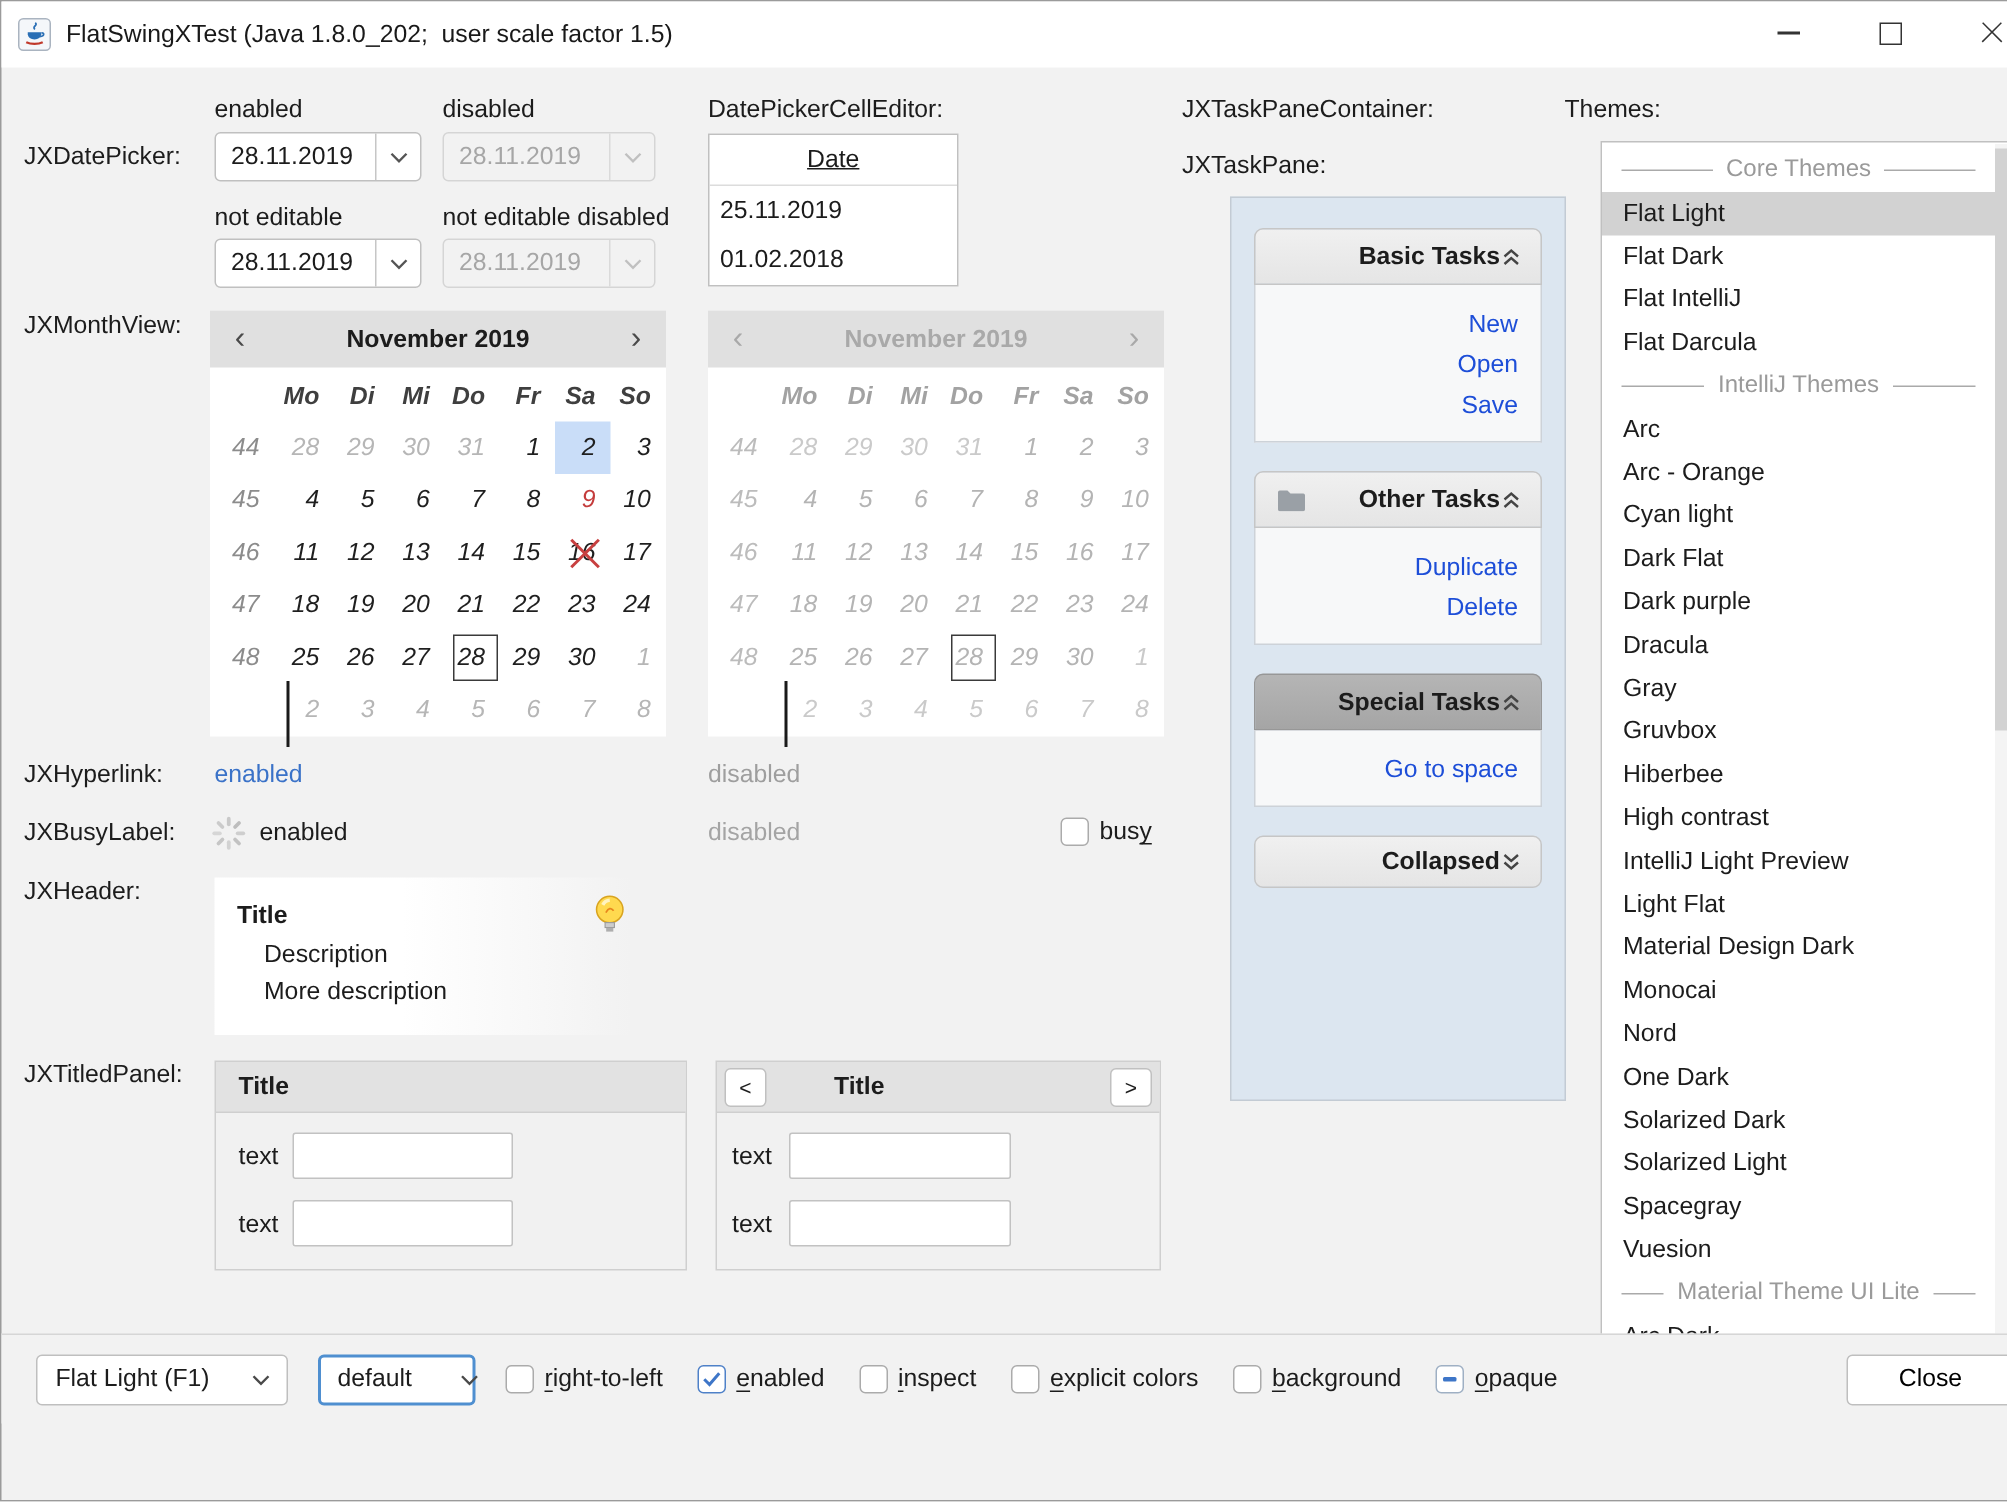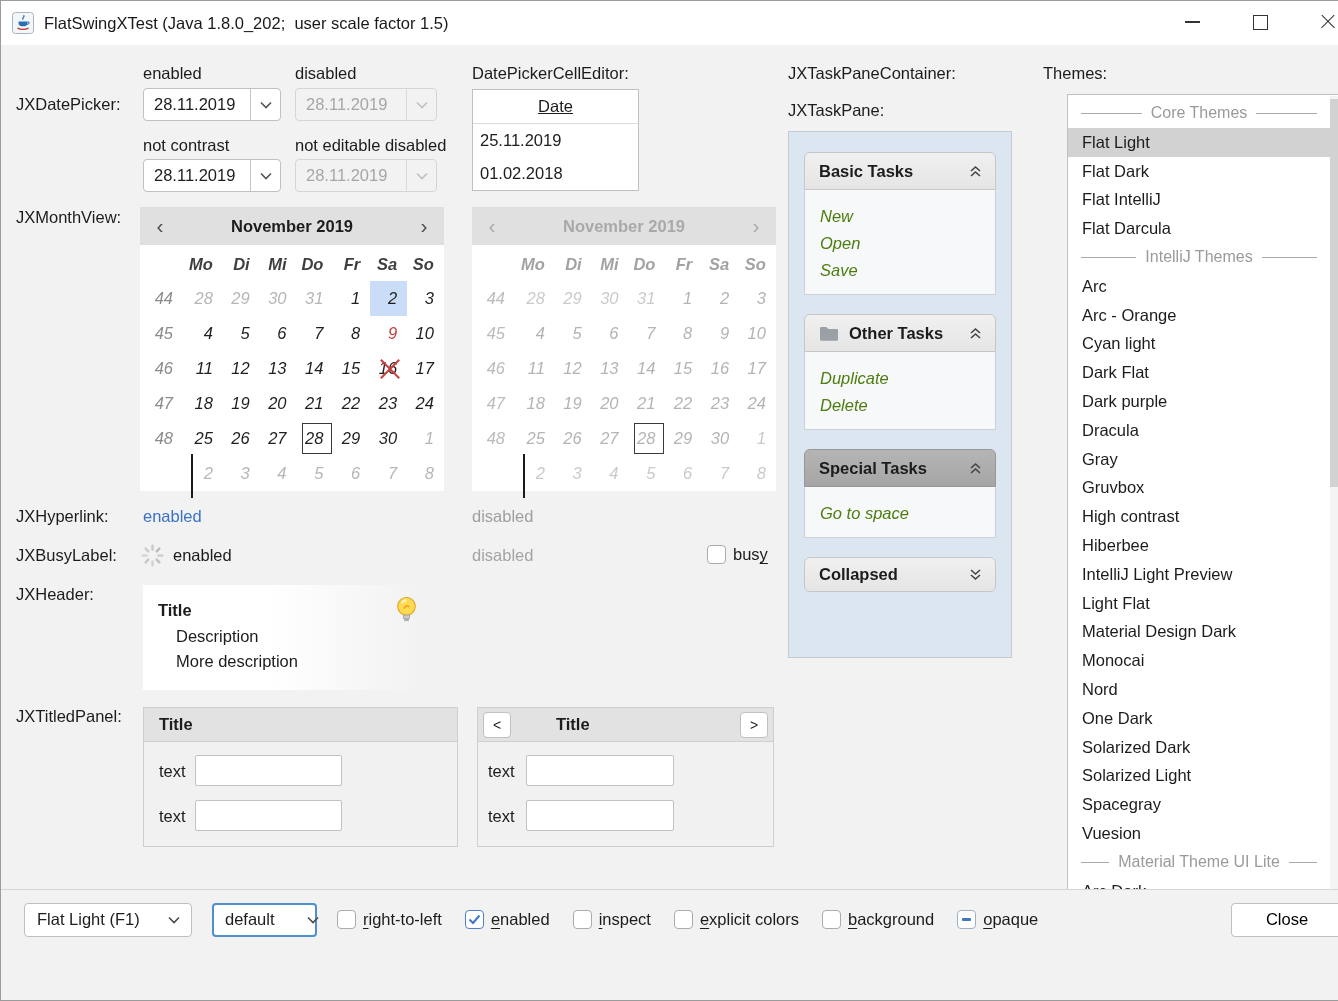--- a/index.html
+++ b/index.html
@@ -80,21 +80,21 @@
   .tfield{position:absolute;height:31px;background:#fff;border:1px solid #c2c2c2;border-radius:2px;box-sizing:border-box;font-family:"Liberation Sans",sans-serif;font-size:16px;padding:0 8px;outline:none;}
 
   
   .tp-container{background:#dce6f0;border:1px solid #c3cbd4;box-sizing:border-box;padding:20px 15px;display:flex;flex-direction:column;gap:19px;}
   .tp-header{height:38px;background:linear-gradient(#f0f0f0,#e5e5e5);border:1px solid #c6c6c6;border-radius:6px 6px 0 0;display:flex;align-items:center;padding:0 12px 0 14px;box-sizing:border-box;}
   .tp-title{font-weight:bold;flex:1;}
   .tp-pane.has-icon .tp-title{margin-left:10px;}
   .tp-pane.collapsed .tp-header{border-radius:6px;height:35px;}
   .tp-pane.special .tp-header{background:linear-gradient(#b5b5b5,#a5a5a5);border-color:#979797;}
   .tp-content{background:#f7f8f9;border:1px solid #cdd2d8;border-top:none;padding:13px 15px 10px 15px;}
-  .tp-link{color:#4d7c0f;line-height:27px;cursor:default;font-style:italic;}
+  .tp-link{color:#1d4ed8;line-height:27px;cursor:default;}
 
   
   .themes-list{background:#fff;border:1px solid #c0c0c0;box-sizing:border-box;overflow:hidden;padding:4px 15px 0 0;position:relative;}
   .theme-item{height:28.8px;line-height:28.8px;padding-left:14px;}
   .theme-item.selected{background:#d2d2d2;}
   .theme-sep{height:28.8px;display:flex;align-items:center;gap:9px;color:#9a9a9a;padding:0 13px;font-size:16px;}
   .theme-sep .line{flex:1;height:1px;background:#aaaaaa;}
   .scrollbar{position:absolute;top:1px;right:1px;bottom:1px;width:14px;background:#f4f4f4;}
   .scroll-thumb{position:absolute;top:3px;left:0;width:14px;height:388px;background:#d2d2d2;}
 
@@ -158,21 +158,21 @@
       </span>
   </div>
   <div class="abs datepicker off" style="left:295px;top:88px;width:142px;">
     <span class="dp-value">28.11.2019</span>
     <span class="dp-arrow">
         <svg width="12" height="8" viewBox="0 0 12 8">
           <path d="M1 1.5 L6 6.5 L11 1.5" stroke="#555" fill="none" stroke-width="1.6"></path>
         </svg>
       </span>
   </div>
-  <div class="abs lbl" style="left:143px;top:136px;">not contrast</div>
+  <div class="abs lbl" style="left:143px;top:136px;">not editable</div>
   <div class="abs lbl" style="left:295px;top:136px;">not editable disabled</div>
   <div class="abs datepicker" style="left:143px;top:159px;width:138px;">
     <span class="dp-value">28.11.2019</span>
     <span class="dp-arrow">
         <svg width="12" height="8" viewBox="0 0 12 8">
           <path d="M1 1.5 L6 6.5 L11 1.5" stroke="#555" fill="none" stroke-width="1.6"></path>
         </svg>
       </span>
   </div>
   <div class="abs datepicker off" style="left:295px;top:159px;width:142px;">
@@ -405,21 +405,21 @@
       <span class="tpanel-btn">&gt;</span>
     </div>
     <div class="abs lbl" style="left:10px;top:54px;">text</div>
     <input class="tfield" style="left: 48px; top: 47px; width: 148px;">
     <div class="abs lbl" style="left:10px;top:99px;">text</div>
     <input class="tfield" style="left: 48px; top: 92px; width: 148px;">
   </div>
 
   <div class="abs lbl" style="left:788px;top:64px;">JXTaskPaneContainer:</div>
   <div class="abs lbl" style="left:788px;top:101px;">JXTaskPane:</div>
-  <div class="abs tp-container" id="taskpanes" style="left:788px;top:131px;width:224px;height:527px;">
+  <div class="abs tp-container" id="taskpanes" style="left:820px;top:131px;width:224px;height:603px;text-align:right;">
       <div class="tp-pane">
         <div class="tp-header">
           <span class="tp-title">Basic Tasks</span>
           <span style="display: flex;">
             <svg width="15" height="14" viewBox="0 0 15 14">
               <path d="M3 7 L7.5 3 L12 7" stroke="#444" fill="none" stroke-width="1.6"></path>
               <path d="M3 12 L7.5 8 L12 12" stroke="#444" fill="none" stroke-width="1.6"></path>
             </svg>
           </span>
         </div>
@@ -496,22 +496,22 @@
         <span class="line"></span>
       </div>
       <div class="theme-item">Arc</div>
       <div class="theme-item">Arc - Orange</div>
       <div class="theme-item">Cyan light</div>
       <div class="theme-item">Dark Flat</div>
       <div class="theme-item">Dark purple</div>
       <div class="theme-item">Dracula</div>
       <div class="theme-item">Gray</div>
       <div class="theme-item">Gruvbox</div>
+      <div class="theme-item">Hiberbee</div>
       <div class="theme-item">High contrast</div>
-      <div class="theme-item">Hiberbee</div>
       <div class="theme-item">IntelliJ Light Preview</div>
       <div class="theme-item">Light Flat</div>
       <div class="theme-item">Material Design Dark</div>
       <div class="theme-item">Monocai</div>
       <div class="theme-item">Nord</div>
       <div class="theme-item">One Dark</div>
       <div class="theme-item">Solarized Dark</div>
       <div class="theme-item">Solarized Light</div>
       <div class="theme-item">Spacegray</div>
       <div class="theme-item">Vuesion</div>

